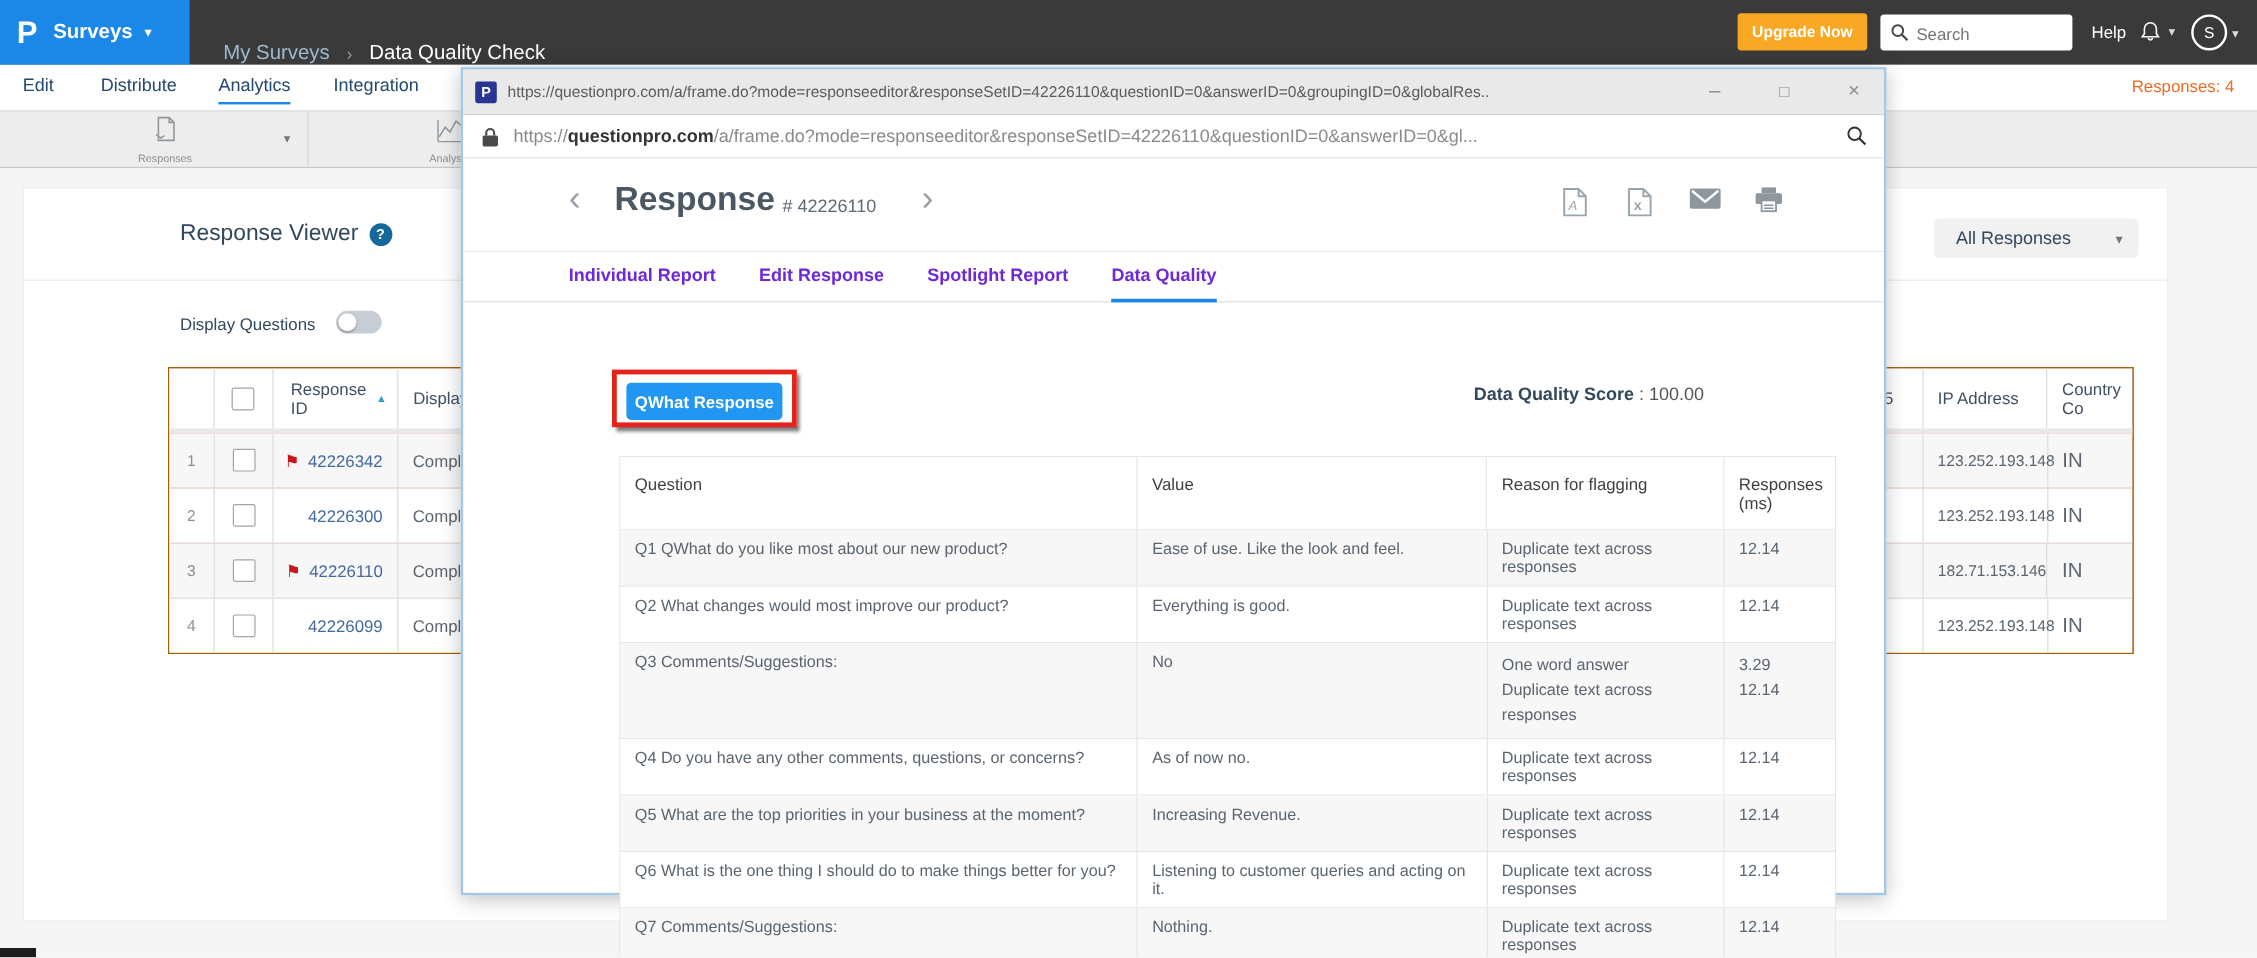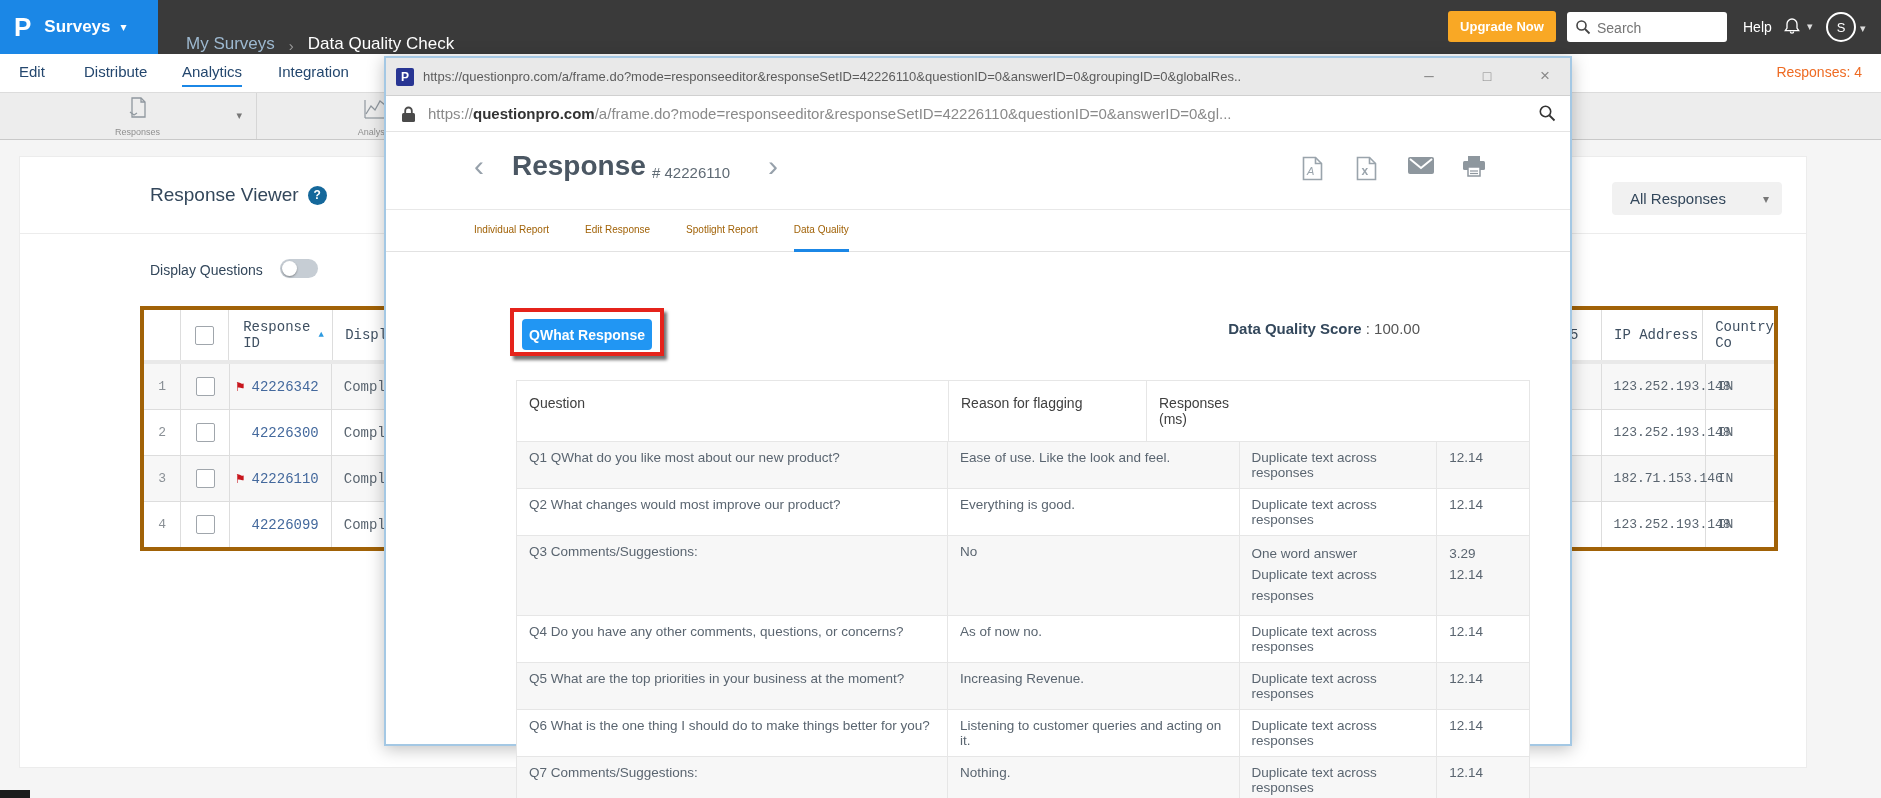--- a/index.html
+++ b/index.html
@@ -44,40 +44,40 @@
   #card{left:19px;top:156px;width:1788px;height:612px;background:#fff;border:1px solid #ececec;box-sizing:border-box;}
   #rvtitle{left:150px;top:184px;font-size:19px;color:#33475b;display:flex;align-items:center;}
   #rvtitle .qmark{margin-left:9px;width:19px;height:19px;border-radius:50%;background:#15689b;color:#fff;
     font-size:12px;font-weight:700;display:flex;align-items:center;justify-content:center;}
   #cardsep{left:20px;top:233px;width:1786px;border-top:1px solid #ececec;}
   #dq-label{left:150px;top:262px;font-size:14px;color:#33475b;}
   #dq-toggle{left:280px;top:259px;width:38px;height:19px;background:#c6cdd4;border-radius:10px;cursor:pointer;}
   #dq-toggle .knob{position:absolute;left:2px;top:2px;width:15px;height:15px;background:#fff;border-radius:50%;
     box-shadow:0 1px 2px rgba(0,0,0,.35);}
   
-  .stable{box-sizing:border-box;border:4px solid #a16207;background:#c2410c;font-family:Liberation Mono, monospace;}
+  .stable{box-sizing:border-box;border:1px solid #a16207;background:#c2410c;}
   .srow{display:flex;border-bottom:1px solid #ddd;background:#fff;}
   .srow:last-child{border-bottom:none;}
   .srow.head{height:50px;border-bottom:4px solid #e9e9e9;}
   .srow.body{height:45px;}
   .srow.stripe{background:#f7f7f7;}
   .scell{box-sizing:border-box;border-right:1px solid #ddd;display:flex;align-items:center;}
   .scell:last-child{border-right:none;}
   .c-num{width:38px;justify-content:center;font-size:13px;color:#8a9096;}
   .c-cb{width:50px;justify-content:center;}
   .c-id{width:104px;justify-content:flex-end;padding-right:12px;font-size:14px;}
   .c-st{width:168px;padding-left:12px;font-size:14px;color:#5a6570;}
   .hdtxt{font-size:14px;color:#3e4f61;}
   .cb{width:17px;height:17px;border:1px solid #a0a6ac;border-radius:2px;background:#fff;cursor:pointer;}
   .sortcaret{color:#2f9be0;font-size:9px;margin-left:8px;}
   .idlink{color:#44699d;cursor:pointer;}
   .flag{color:#c8161d;font-size:14px;margin-right:7px;}
   .c5{width:63px;padding-left:30px;font-size:14px;color:#3e4f61;}
   .cip{width:104px;padding-left:12px;font-size:13px;color:#5a6570;}
-  .cco{width:71px;padding-left:12px;font-size:13px;color:#5a6570;}
+  .cco{width:71px;padding-left:12px;font-size:17px;color:#5a6570;}
   #allresp{left:1612px;top:182px;width:170px;height:33px;background:#f1f1f1;border-radius:4px;cursor:pointer;
     display:flex;align-items:center;font-size:15px;color:#33475b;}
   #allresp .lbl{margin-left:18px;}
   #allresp .caret{position:absolute;right:13px;color:#777;font-size:12px;}
   #blackcorner{left:0;top:790px;width:30px;height:8px;background:#1c1c1c;}
   
   #modal{left:384px;top:56px;width:1188px;height:690px;background:#fff;border:2px solid #a4c8e4;
     box-sizing:border-box;box-shadow:0 3px 16px rgba(0,0,0,.25);z-index:10;}
   #mtitlebar{left:0;top:0;width:100%;height:38px;background:#e9e9e9;border-bottom:1px solid #d0d0d0;box-sizing:border-box;}
   #favicon{position:absolute;left:10px;top:10px;width:18px;height:18px;background:#283593;border-radius:2px;
@@ -96,21 +96,21 @@
   #addrzoom{position:absolute;right:14px;top:8px;cursor:pointer;}
   #mheader{left:0;top:74px;width:100%;height:78px;border-bottom:1px solid #e8e8e8;box-sizing:border-box;}
   .chev{position:absolute;top:14px;font-size:30px;color:#97a1ab;cursor:pointer;line-height:40px;}
   #chevL{left:88px;} #chevR{left:382px;}
   #mtitle{position:absolute;left:126px;top:18px;font-size:28px;font-weight:600;color:#4b5763;}
   #mid{position:absolute;left:266px;top:32px;font-size:15px;color:#5f6a74;}
   .hicon{position:absolute;top:24px;cursor:pointer;}
   #ic-pdf{left:916px;} #ic-xls{left:970px;} #ic-mail{left:1022px;} #ic-print{left:1076px;}
   #mtabs{left:0;top:152px;width:100%;height:42px;border-bottom:1px solid #e2e2e2;box-sizing:border-box;
     display:flex;padding-left:88px;}
-  .mtab{height:42px;line-height:40px;font-size:10px;font-weight:400;color:#a16207;margin-right:36px;cursor:pointer;}
+  .mtab{height:42px;line-height:40px;font-size:15px;font-weight:700;color:#6d28d9;margin-right:36px;cursor:pointer;}
   .mtab.active{border-bottom:3px solid #1b87e6;box-sizing:border-box;}
   #redbox{left:124px;top:250px;width:154px;height:48px;border:4px solid #e5231b;box-sizing:border-box;
     box-shadow:3px 4px 3px rgba(0,0,0,.55);}
   #unflag{position:absolute;left:8px;top:7px;width:130px;height:31px;background:#2196f3;border:none;border-radius:4px;
     color:#fff;font-size:14px;font-weight:700;font-family:"Liberation Sans",sans-serif;cursor:pointer;}
   #score{position:absolute;right:150px;top:262px;font-size:15px;color:#555;}
   #score b{color:#33475b;font-weight:700;}
   
   #qtable{left:130px;top:322px;width:1014px;border:1px solid #e6e6e6;box-sizing:border-box;}
   .qrow{display:flex;border-bottom:1px solid #e6e6e6;background:#fff;}
@@ -366,20 +366,21 @@
       <button id="unflag">QWhat Response</button>
     </div>
 
     <div id="score">
       <b>Data Quality Score</b><span> : 100.00</span>
     </div>
 
     <div class="abs" id="qtable">
       <div class="qrow head">
         <div class="qc w1">Question</div>
+        <div class="qc w2">Value</div>
         <div class="qc w3">Reason for flagging</div>
         <div class="qc w4">Responses (ms)</div>
       </div>
       <div class="qrow stripe">
         <div class="qc w1">Q1  QWhat do you like most about our new product?</div>
         <div class="qc w2">Ease of use. Like the look and feel.</div>
         <div class="qc w3">Duplicate text across responses</div>
         <div class="qc w4">12.14</div>
       </div>
       <div class="qrow">

